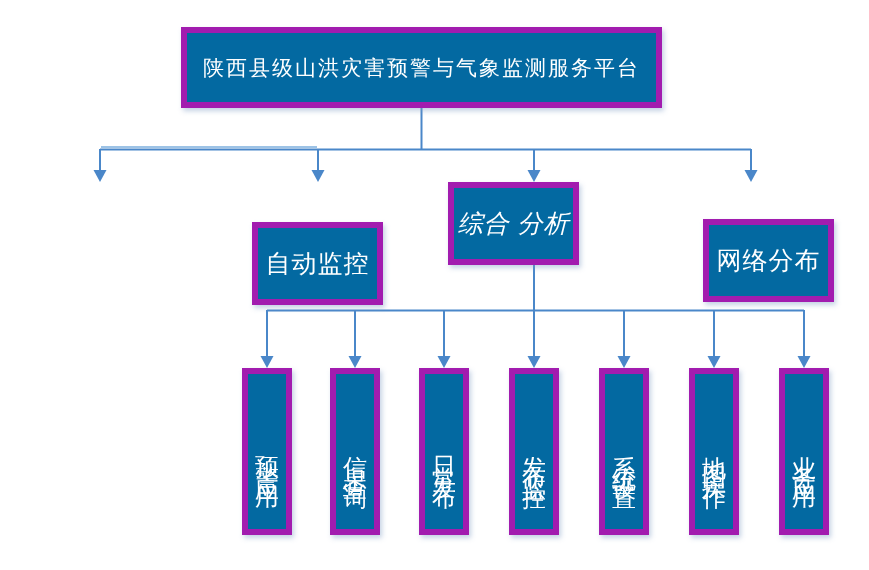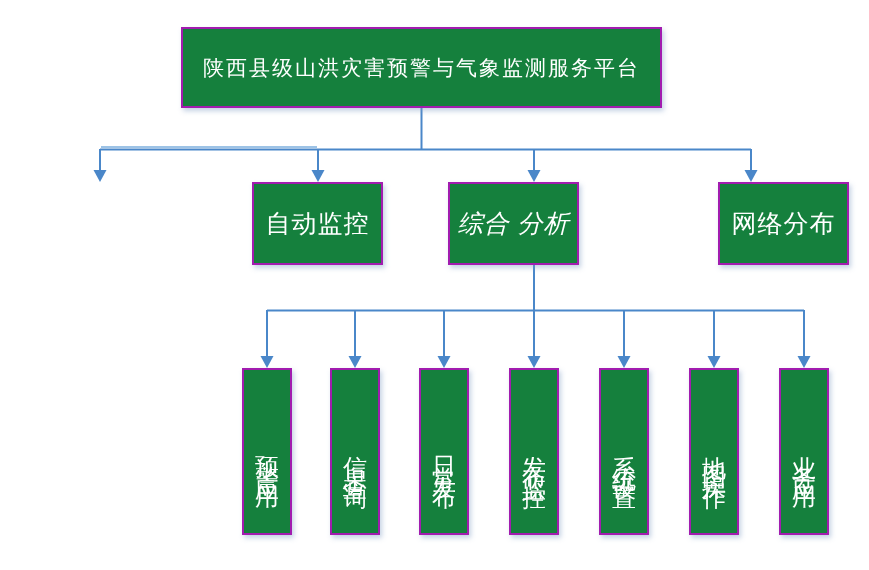--- a/index.html
+++ b/index.html
@@ -17,22 +17,22 @@
   }
   .connectors {
     position: absolute;
     left: 0;
     top: 0;
     z-index: 1;
   }
   .node {
     position: absolute;
     box-sizing: border-box;
-    background: #15803d;
-    border: 2px solid #a21caf;
+    background: #0369a1;
+    border: 6px solid #a21caf;
     color: #ffffff;
     display: flex;
     align-items: center;
     justify-content: center;
     text-align: center;
     z-index: 2;
     box-shadow: 2px 3px 5px rgba(125, 155, 195, 0.45);
     white-space: nowrap;
   }
   .root {
@@ -44,23 +44,23 @@
     letter-spacing: 2px;
   }
   .l2 {
     top: 182px;
     width: 131px;
     height: 83px;
     font-size: 25px;
     letter-spacing: 1px;
   }
   .l2-0 { left: 35px; }
-  .l2-1 { left: 252px; }
+  .l2-1 { left: 252px; margin-top: 40px; }
   .l2-2 { left: 448px; font-style: italic; }
-  .l2-3 { left: 718px; }
+  .l2-3 { left: 703px; margin-top: 37px; }
   .l3 {
     top: 368px;
     width: 50px;
     height: 167px;
     font-size: 24px;
   }
   .l3-0 { left: 242px; }
   .l3-1 { left: 330px; }
   .l3-2 { left: 419px; }
   .l3-3 { left: 509px; }

